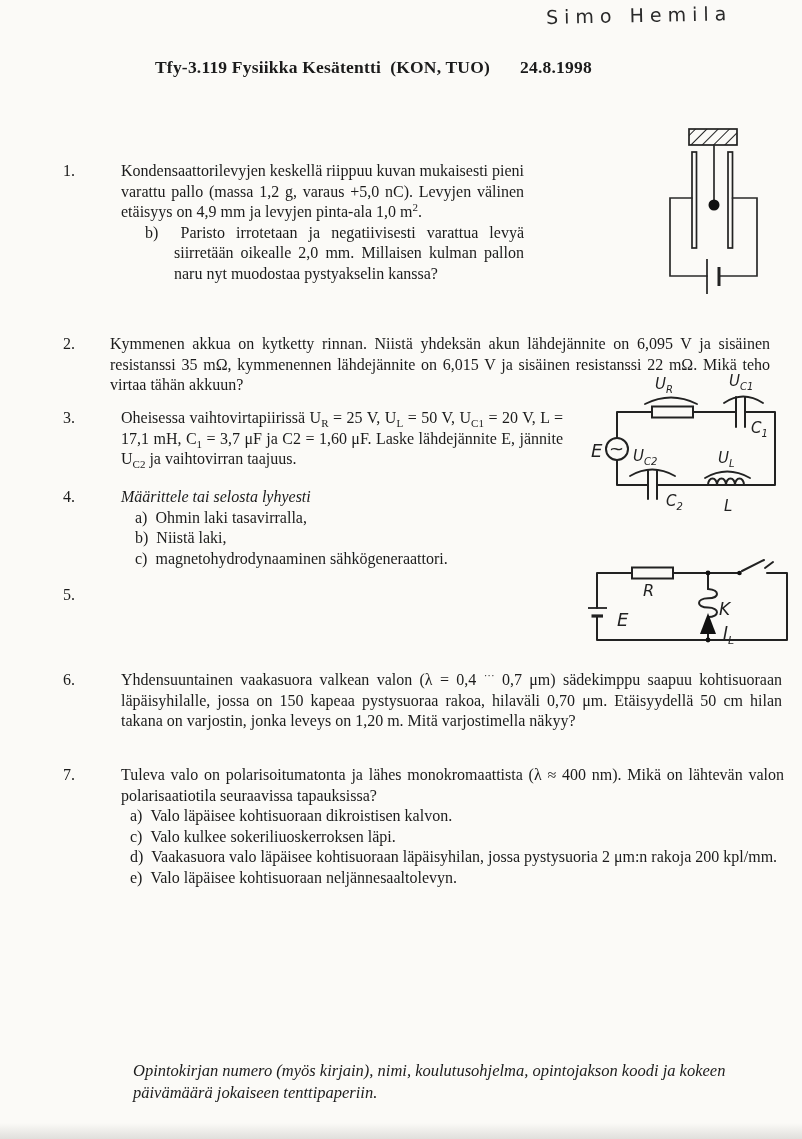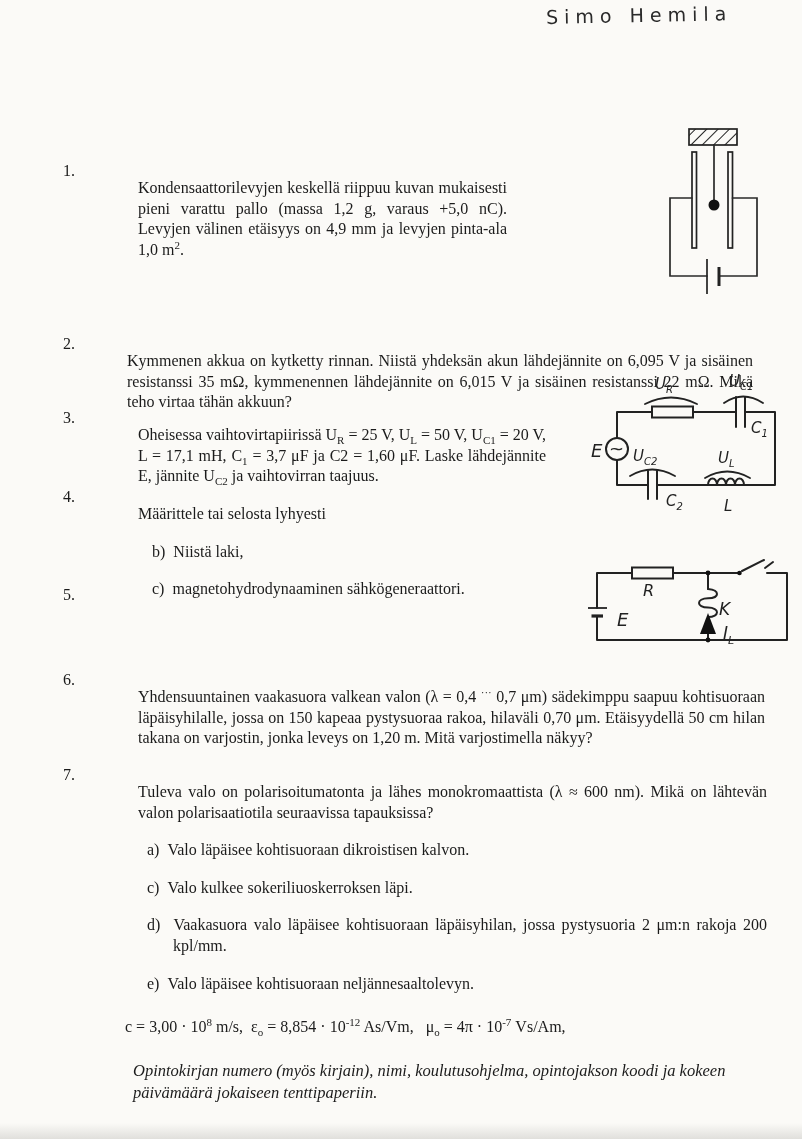--- a/index.html
+++ b/index.html
@@ -18,22 +18,22 @@
     font-family:"DejaVu Sans",sans-serif;font-size:19px;letter-spacing:6px;
     color:#2a2a2a;transform:rotate(-1.2deg);white-space:nowrap;
   }
   .title{
     position:absolute;left:155px;top:57px;font-size:17.5px;font-weight:bold;
     white-space:nowrap;letter-spacing:.2px;
   }
   .title .date{margin-left:30px;}
   .num{position:absolute;left:63px;font-size:16px;}
   .blk{position:absolute;font-size:16px;line-height:20.6px;text-align:justify;}
-  .blk p{margin:17px;}
-  .blk .noj{text-align:left;}
+  .blk p{margin:0;}
+  .blk .noj{text-align:left;font-style:italic;}
   .si1{padding-left:53px;text-indent:-29px;}
   .si2{padding-left:41px;text-indent:-27px;text-align:left;}
   .si3{padding-left:35px;text-indent:-26px;}
   sub{font-size:11px;line-height:0;}
   sup{font-size:11px;line-height:0;}
   .consts{position:absolute;left:125px;top:1018px;width:620px;font-size:16px;}
   .note{
     position:absolute;left:125px;top:1060px;width:645px;
     font-size:16.5px;font-style:italic;line-height:22px;margin-left:8px;
   }
@@ -43,24 +43,28 @@
   svg .thin{stroke:#2a2a2a;stroke-width:1.7;fill:none;stroke-linecap:round;}
   svg .brace{stroke:#222;stroke-width:1.8;fill:none;stroke-linecap:round;}
 </style>
 </head>
 <body>
 
 <div class="page">
 
   <div class="handname">Simo Hemila</div>
 
+  <div class="title">
+    <span>Tfy-3.119 Fysiikka Kesätentti&nbsp; (KON, TUO)</span><span class="date">24.8.1998</span>
+  </div>
 
   <span class="num" style="top:162px">1.</span>
   <div class="blk" style="left:121px;top:161px;width:403px">
     <p>Kondensaattorilevyjen keskellä riippuu kuvan mukaisesti pieni varattu pallo (massa 1,2 g, varaus +5,0 nC). Levyjen välinen etäisyys on 4,9 mm ja levyjen pinta-ala 1,0 m<sup>2</sup>.</p>
+    <p class="si1"><span>b)</span>&nbsp;&nbsp;<span>Paristo irrotetaan ja negatiivisesti varattua levyä siirretään oikealle 2,0 mm. Millaisen kulman pallon naru nyt muodostaa pystyakselin kanssa?</span></p>
   </div>
 
   <figure style="left:636px;top:120px">
     <svg width="160" height="205" viewBox="0 0 160 205">
       <defs>
         <pattern id="hatch" width="8" height="8" patternUnits="userSpaceOnUse" patternTransform="rotate(45)">
           <line x1="0" y1="0" x2="0" y2="8" stroke="#222" stroke-width="2"></line>
         </pattern>
       </defs>
       <rect x="53" y="9" width="48" height="16" fill="url(#hatch)" stroke="#222" stroke-width="1.7"></rect>
@@ -119,20 +123,21 @@
       <text class="hnd" x="48" y="91" font-size="15"><tspan>U</tspan><tspan dy="4" font-size="10">C2</tspan></text>
       <text class="hnd" x="81" y="136" font-size="15"><tspan>C</tspan><tspan dy="4" font-size="10">2</tspan></text>
       <text class="hnd" x="133" y="93" font-size="15"><tspan>U</tspan><tspan dy="4" font-size="10">L</tspan></text>
       <text class="hnd" x="139" y="141" font-size="15">L</text>
     </svg>
   </figure>
 
   <span class="num" style="top:488px">4.</span>
   <div class="blk" style="left:121px;top:487px;width:442px">
     <p class="noj">Määrittele tai selosta lyhyesti</p>
+    <p class="si2"><span>a)</span>&nbsp;&nbsp;<span>Ohmin laki tasavirralla,</span></p>
     <p class="si2"><span>b)</span>&nbsp;&nbsp;<span>Niistä laki,</span></p>
     <p class="si2"><span>c)</span>&nbsp;&nbsp;<span>magnetohydrodynaaminen sähkögeneraattori.</span></p>
   </div>
 
   <span class="num" style="top:586px">5.</span>
 
   <figure style="left:588px;top:553px">
     <svg width="212" height="118" viewBox="0 0 212 118">
       <g class="wire">
         <path d="M9,20 H44 M85,20 H150 M179,20 H199 M199,20 V87 M199,87 H9 M9,87 V64 M9,55 V20"></path>
@@ -161,24 +166,23 @@
     </svg>
   </figure>
 
   <span class="num" style="top:671px">6.</span>
   <div class="blk" style="left:121px;top:670px;width:661px">
     <p>Yhdensuuntainen vaakasuora valkean valon (λ = 0,4 <sup>···</sup> 0,7 μm) sädekimppu saapuu kohtisuoraan läpäisyhilalle, jossa on 150 kapeaa pystysuoraa rakoa, hilaväli 0,70 μm. Etäisyydellä 50 cm hilan takana on varjostin, jonka leveys on 1,20 m. Mitä varjostimella näkyy?</p>
   </div>
 
   <span class="num" style="top:766px">7.</span>
   <div class="blk" style="left:121px;top:765px;width:663px">
-    <p>Tuleva valo on polarisoitumatonta ja lähes monokromaattista (λ ≈ 600 nm). Mikä on lähtevän valon polarisaatiotila seuraavissa tapauksissa?</p>
+    <p>Tuleva valo on polarisoitumatonta ja lähes monokromaattista (λ ≈ 400 nm). Mikä on lähtevän valon polarisaatiotila seuraavissa tapauksissa?</p>
     <p class="si3"><span>a)</span>&nbsp;&nbsp;<span>Valo läpäisee kohtisuoraan dikroistisen kalvon.</span></p>
     <p class="si3"><span>c)</span>&nbsp;&nbsp;<span>Valo kulkee sokeriliuoskerroksen läpi.</span></p>
     <p class="si3"><span>d)</span>&nbsp;&nbsp;<span>Vaakasuora valo läpäisee kohtisuoraan läpäisyhilan, jossa pystysuoria 2 μm:n rakoja 200 kpl/mm.</span></p>
     <p class="si3"><span>e)</span>&nbsp;&nbsp;<span>Valo läpäisee kohtisuoraan neljännesaaltolevyn.</span></p>
   </div>
 
-  <div class="consts">c = 3,00 · 10<sup>8</sup> m/s,&nbsp; ε<sub>o</sub> = 8,854 · 10<sup>-12</sup> As/Vm,&nbsp;&nbsp; μ<sub>o</sub> = 4π · 10<sup>-7</sup> Vs/Am,</div>
 
   <div class="note">Opintokirjan numero (myös kirjain), nimi, koulutusohjelma, opintojakson koodi ja kokeen päivämäärä jokaiseen tenttipaperiin.</div>
 
 </div>
 
 </body></html>

